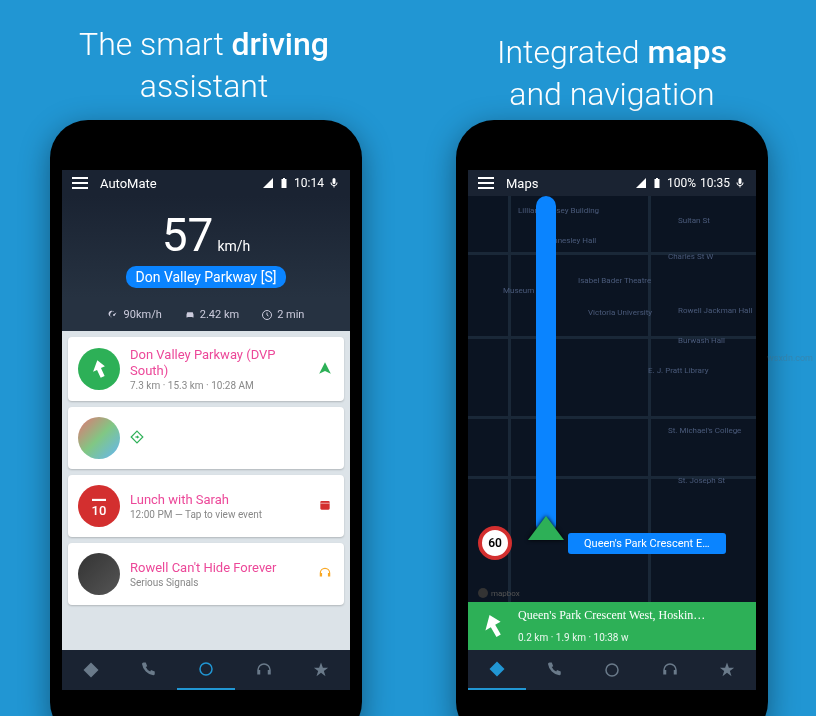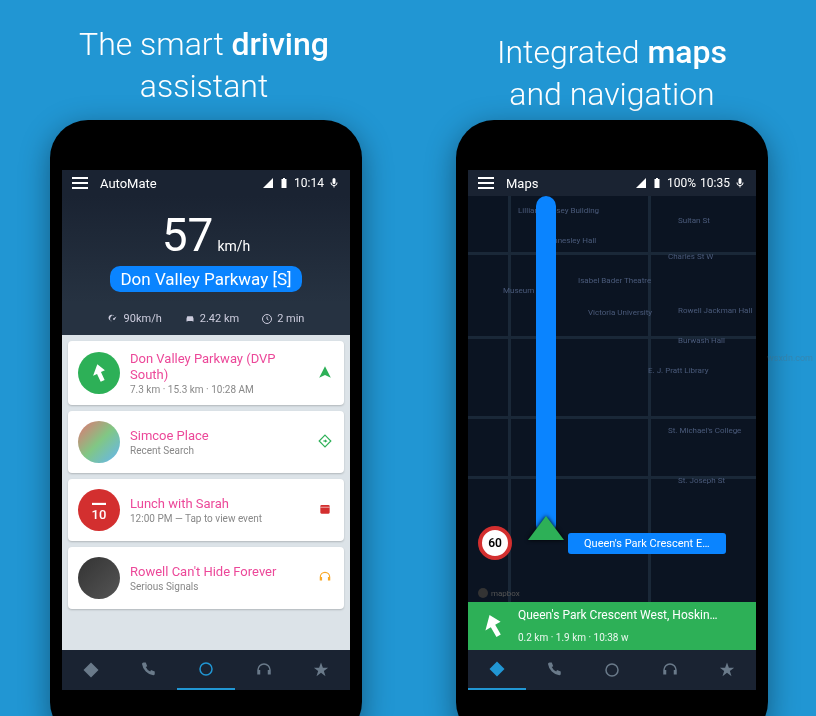--- a/index.html
+++ b/index.html
@@ -15,21 +15,21 @@
   .statusbar { display: flex; align-items: center; height: 26px; padding: 0 10px; color: #fff; font-size: 12px; }
   .statusbar .spacer { flex: 1; }
   .statusbar .hamburger { width: 16px; height: 12px; display: flex; flex-direction: column; justify-content: space-between; margin-right: 12px; }
   .statusbar .hamburger span { display: block; height: 2px; background: #fff; }
   .statusbar .title { font-size: 13px; }
   .statusbar .icons { display: flex; align-items: center; gap: 4px; }
   .statusbar svg { width: 12px; height: 12px; fill: #fff; }
   .speed-block { text-align: center; color: #fff; padding: 16px 0 10px; background: linear-gradient(180deg, #1a2332, #263241); }
   .speed-val { font-size: 46px; font-weight: 400; line-height: 1; }
   .speed-unit { font-size: 14px; margin-left: 4px; vertical-align: baseline; }
-  .road-chip { display: inline-block; background: #0a84ff; color: #fff; font-size: 17px; padding: 3px 10px; border-radius: 10px; margin-top: 8px; }
+  .road-chip { display: inline-block; background: #0a84ff; color: #fff; font-size: 14px; padding: 3px 10px; border-radius: 10px; margin-top: 8px; }
   .trip-stats { display: flex; justify-content: center; gap: 22px; color: #ccd; font-size: 11px; padding: 10px 0; background: #263241; }
   .trip-stats .stat { display: flex; align-items: center; gap: 4px; }
   .cards { padding: 6px; background: #dce3e8; flex: 1; overflow: hidden; }
   .screen-left-inner { display: flex; flex-direction: column; height: 100%; }
   .card { background: #fff; border-radius: 4px; padding: 10px; display: flex; align-items: center; gap: 10px; margin-bottom: 6px; box-shadow: 0 1px 2px rgba(0,0,0,0.2); }
   .card-icon { width: 42px; height: 42px; border-radius: 50%; display: flex; align-items: center; justify-content: center; flex-shrink: 0; }
   .card-icon.nav { background: #2db057; }
   .card-icon.place { background: linear-gradient(135deg, #e57373, #81c784, #64b5f6); }
   .card-icon.cal { background: #d32f2f; color: #fff; font-size: 10px; display: flex; flex-direction: column; align-items: center; justify-content: center; }
   .card-icon.music { background: linear-gradient(135deg, #333, #555); }
@@ -46,21 +46,21 @@
   .map-bg { position: absolute; inset: 26px 0 40px 0; background: #0b1422; overflow: hidden; }
   .road { position: absolute; background: #1a2838; }
   .road.h { height: 3px; left: 0; right: 0; }
   .road.v { width: 3px; top: 0; bottom: 0; }
   .route-line { position: absolute; width: 20px; background: #0a84ff; border-radius: 10px; left: 68px; top: 0; bottom: 115px; }
   .route-arrow { position: absolute; left: 60px; bottom: 110px; width: 0; height: 0; border-left: 18px solid transparent; border-right: 18px solid transparent; border-bottom: 24px solid #2db057; filter: drop-shadow(0 0 2px #000); }
   .speed-limit { position: absolute; left: 10px; bottom: 90px; width: 34px; height: 34px; border-radius: 50%; background: #fff; border: 4px solid #d32f2f; display: flex; align-items: center; justify-content: center; font-size: 12px; font-weight: 600; color: #000; }
   .map-chip { position: absolute; left: 100px; bottom: 96px; background: #0a84ff; color: #fff; font-size: 11px; padding: 4px 16px; border-radius: 3px; white-space: nowrap; max-width: 170px; overflow: hidden; text-overflow: ellipsis; }
   .turn-panel { position: absolute; left: 0; right: 0; bottom: 40px; height: 48px; background: #2db057; color: #fff; display: flex; align-items: center; padding: 0 10px; gap: 10px; }
   .turn-icon { width: 30px; height: 30px; }
-  .turn-text .t1 { font-size: 12px; line-height: 1.1; white-space: nowrap; overflow: hidden; text-overflow: ellipsis; max-width: 220px; }
+  .turn-text .t1 { font-size: 12px; line-height: 1.1; white-space: nowrap; overflow: hidden; text-overflow: ellipsis; max-width: 220px; font-family: Liberation Serif, serif; }
   .turn-text .t2 { font-size: 10px; opacity: 0.9; margin-top: 10px; }
   .poi { position: absolute; color: #4a5a7a; font-size: 8px; white-space: nowrap; }
   .mapbox-attr { position: absolute; left: 10px; bottom: 52px; color: #555; font-size: 8px; display: flex; align-items: center; gap: 3px; }
   .mapbox-attr .c { width: 10px; height: 10px; border-radius: 50%; background: #333; }
   .watermark { position: absolute; right: 3px; top: 50%; transform: translateY(-50%); color: rgba(100,100,100,0.3); font-size: 9px; writing-mode: horizontal-tb; }
 </style>
 </head>
 <body>
 
 <div class="headline headline-left">
@@ -131,24 +131,20 @@
           <div class="card-body">
               <div class="card-title">Don Valley Parkway (DVP South)</div>
               <div class="card-sub">7.3 km · 15.3 km · 10:28 AM</div>
             </div>
           <div class="card-action"><svg width="14" height="14" viewBox="0 0 24 24" fill="#2db057">
                 <path d="M12 2l10 20-10-5-10 5z"></path>
               </svg></div>
         </div>
         <div class="card">
           <div class="card-icon place"></div>
-          <div class="card-body">
-              <div class="card-title">Simcoe Place</div>
-              <div class="card-sub">Recent Search</div>
-            </div>
           <div class="card-action"><svg width="14" height="14" viewBox="0 0 24 24" fill="none" stroke="#2db057" stroke-width="2">
                 <path d="M12 2l10 10-10 10L2 12z"></path>
                 <path d="M9 12h5l-2-2m2 2l-2 2"></path>
               </svg></div>
         </div>
         <div class="card">
           <div class="card-icon cal">
               <div style="font-size:7px;">▬▬</div>
               <div style="font-size:13px;font-weight:500;">10</div>
             </div>

